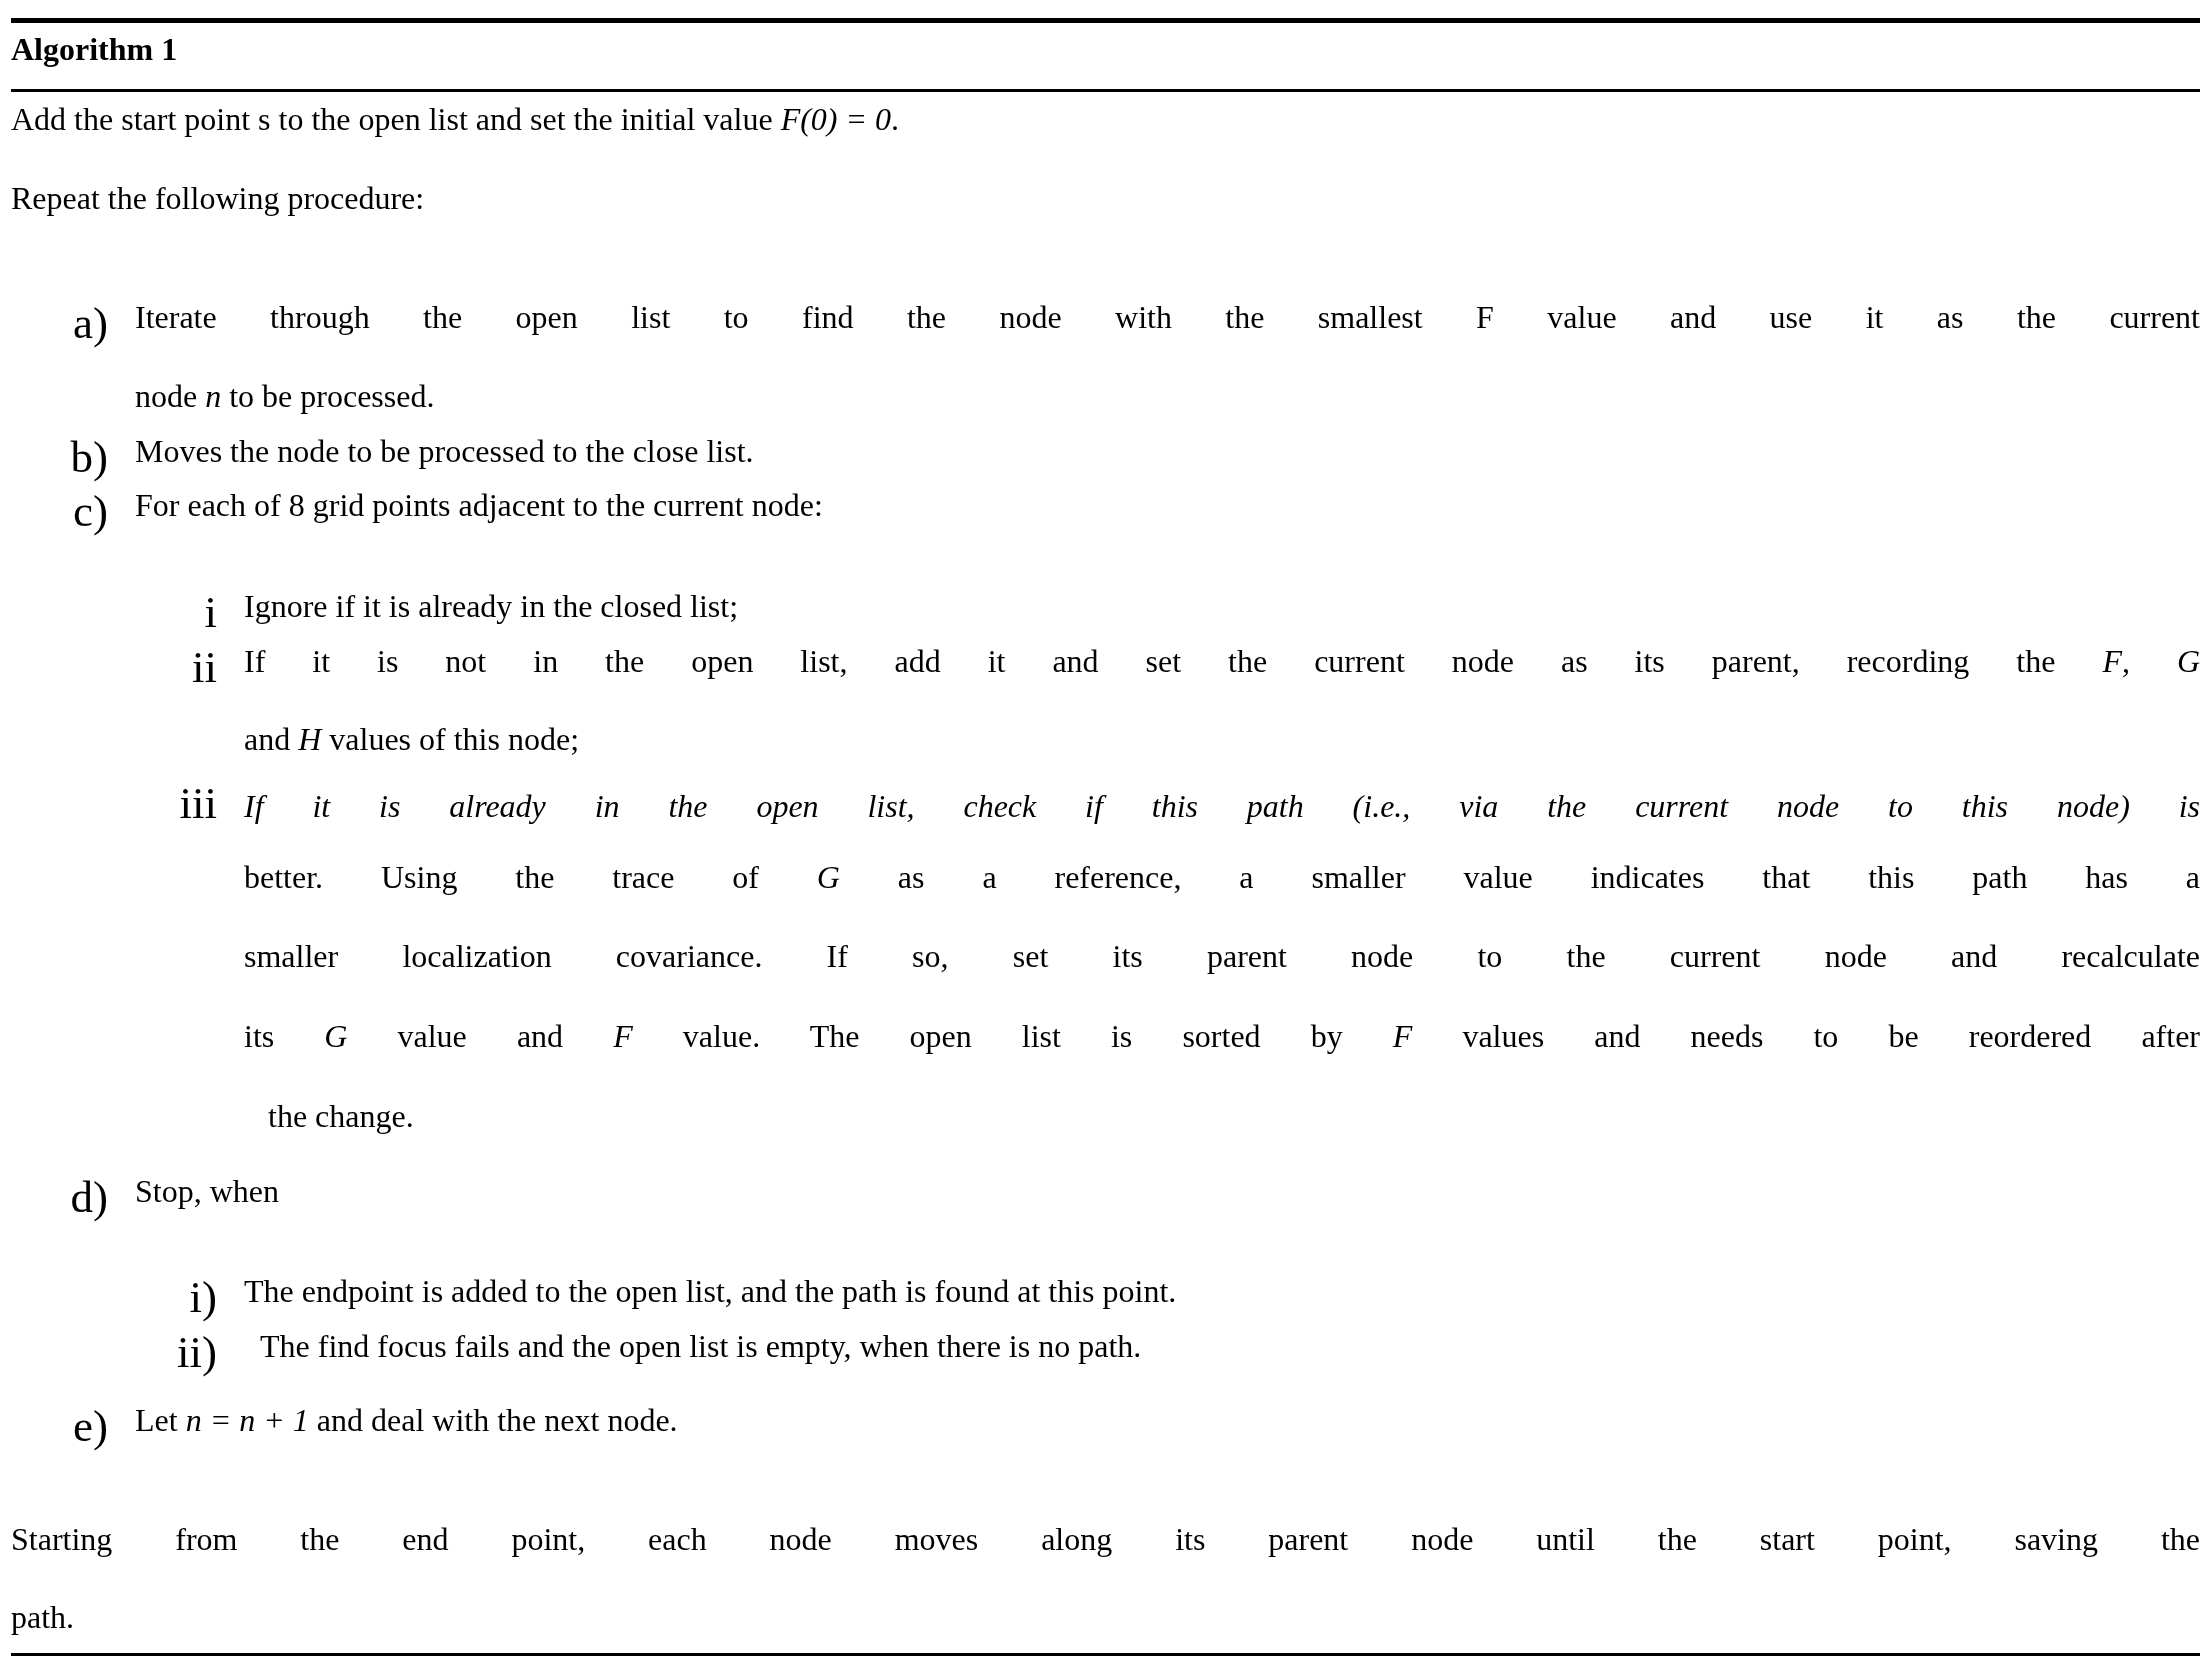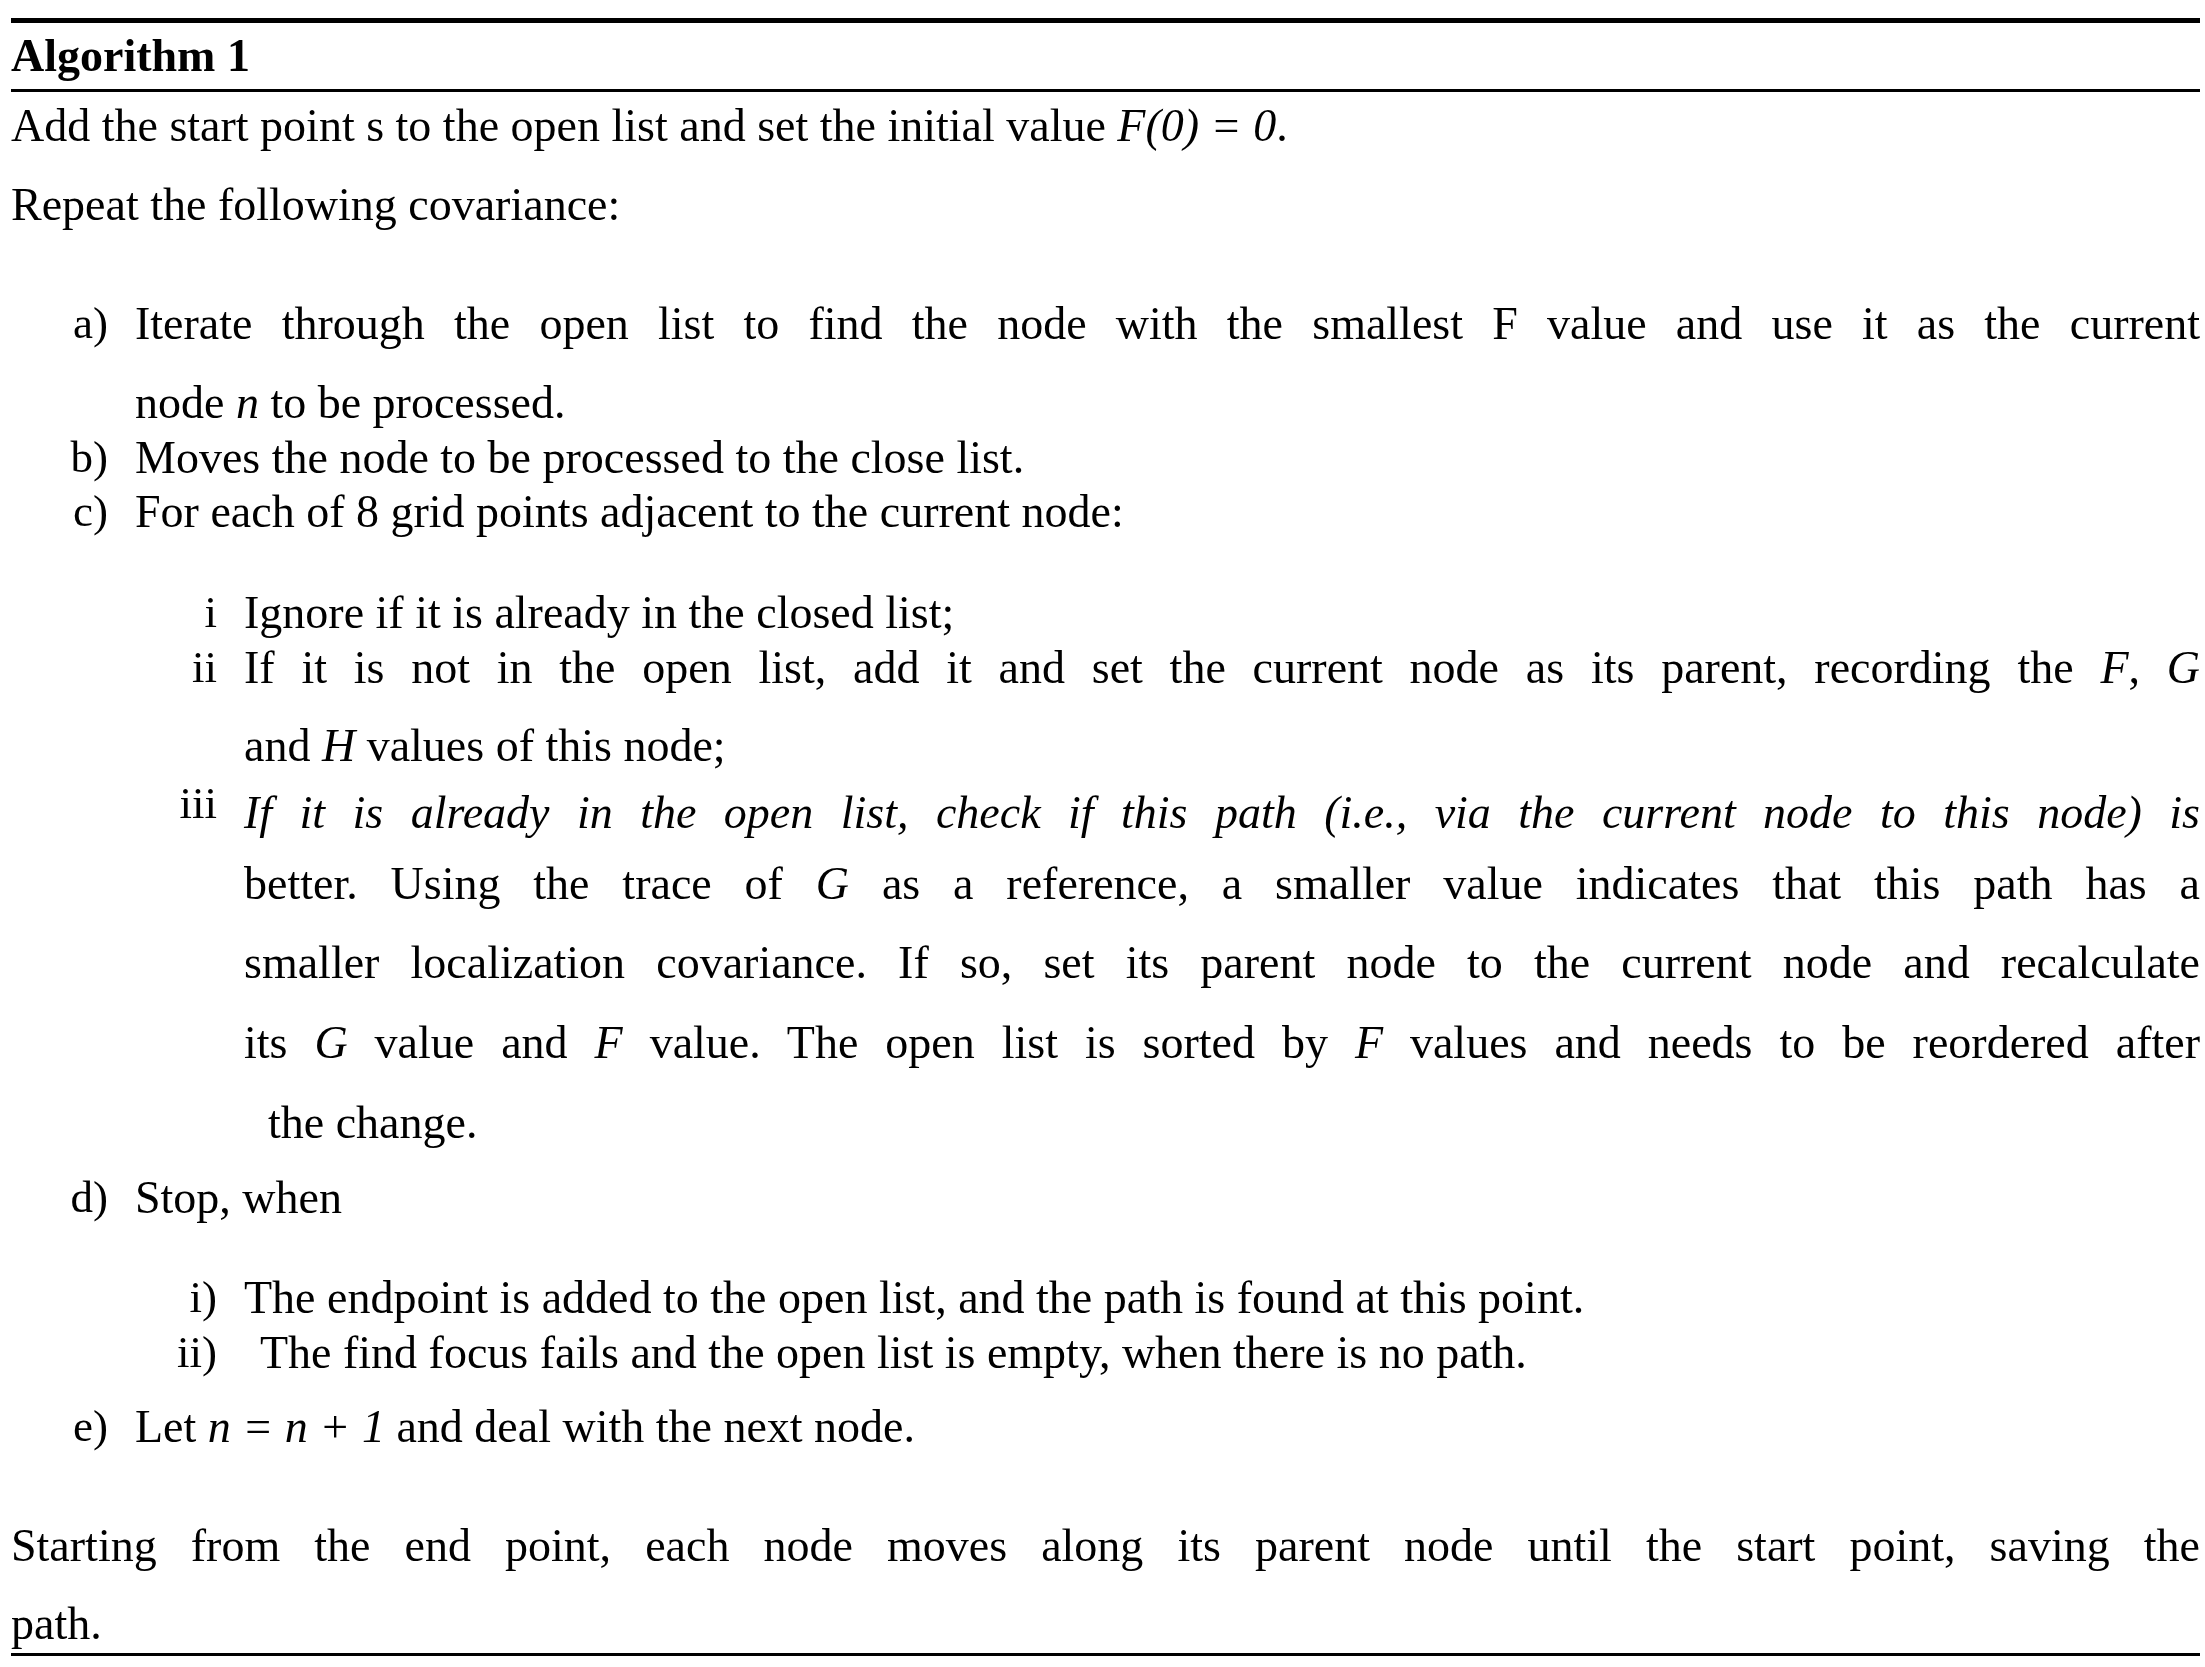--- a/index.html
+++ b/index.html
@@ -1,36 +1,36 @@
 <!DOCTYPE html>
 <html style="font-size:9.4px"><head>
 <meta charset="utf-8">
 <style>
   html, body { margin: 0; padding: 0; background: #ffffff; }
   body { width: 2205px; height: 1667px; position: relative; overflow: hidden;
          font-family: "Liberation Serif", "DejaVu Serif", serif; color: #000; }
   .rule { position: absolute; left: 11px; width: 2189px; background: #000; }
-  .line { position: absolute; white-space: nowrap; font-size: 46px; line-height: 1; }
+  .line { position: absolute; white-space: nowrap; font-size: 32px; line-height: 1; }
   .full { left: 11px; width: 2189px; text-align: justify; text-align-last: justify; white-space: normal; }
   .label { position: absolute; font-size: 45px; line-height: 1; text-align: right; white-space: nowrap; }
   .title { font-weight: bold; }
   i.m { font-style: italic; }
 </style>
 </head>
 <body>
 
 <div>
   <div class="rule" style="top:18px;height:4.7px;"></div>
   <div class="line title" style="left:11px;top:33px;">Algorithm 1</div>
   <div class="rule" style="top:89px;height:2.9px;"></div>
 
   <div class="line" style="left:11px;top:103px;">
     <span>Add the start point s to the open list and set the initial value </span><i class="m">F(0) = 0</i><span>.</span>
   </div>
-  <div class="line" style="left:11px;top:182px;">Repeat the following covariance:</div>
+  <div class="line" style="left:11px;top:182px;">Repeat the following procedure:</div>
 
   <div class="label" style="right:2097px;top:301px;">a)</div>
   <div class="line full" style="left:135px;width:2065px;top:301px;">Iterate through the open list to find the node with the smallest F value and use it as the current</div>
   <div class="line" style="left:135px;top:380px;">
     <span>node </span><i class="m">n</i><span> to be processed.</span>
   </div>
 
   <div class="label" style="right:2097px;top:435px;">b)</div>
   <div class="line" style="left:135px;top:435px;">Moves the node to be processed to the close list.</div>
 

